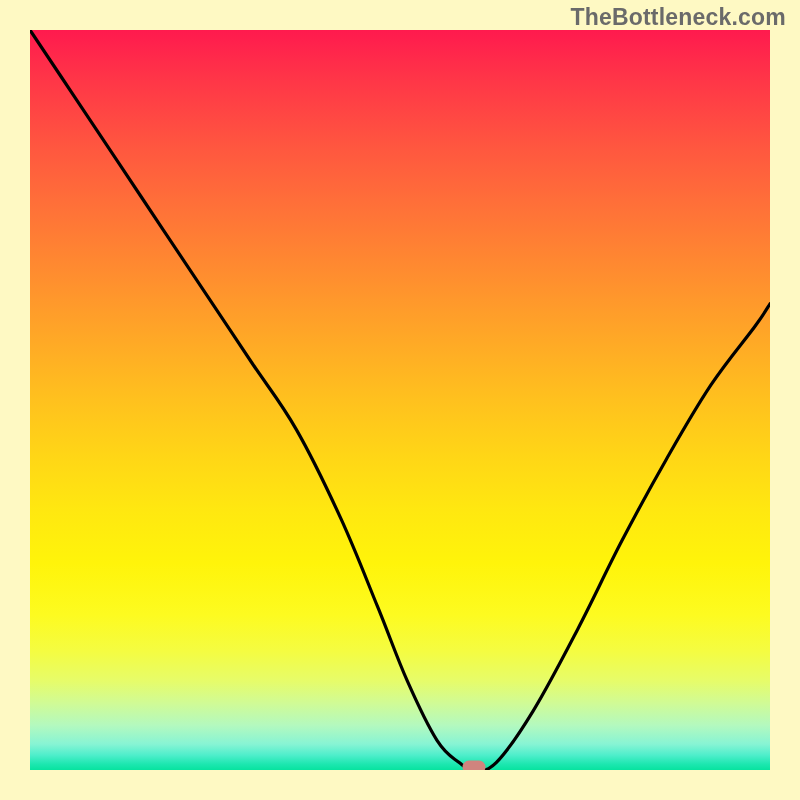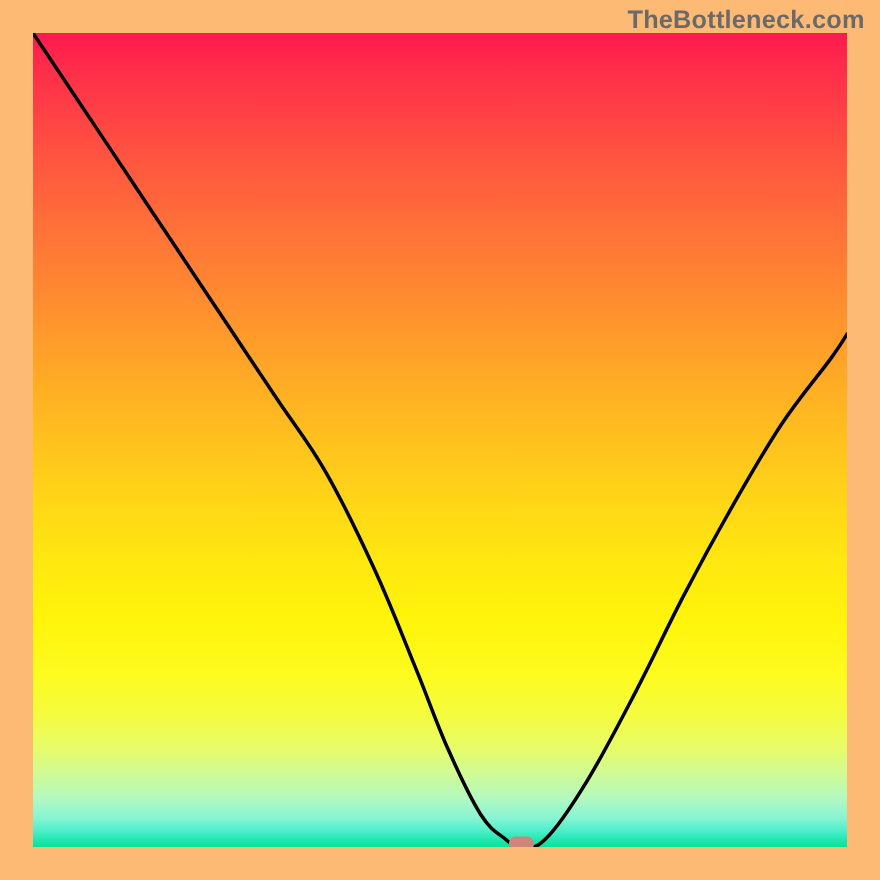--- a/index.html
+++ b/index.html
@@ -8,21 +8,21 @@
     width: 800px;
     height: 800px;
     background: #000;
     font-family: Arial, Helvetica, sans-serif;
     overflow: hidden;
   }
   .stage {
     position: relative;
     width: 800px;
     height: 800px;
-    background: #fdba74;
+    background: #fef9c3;
   }
   .watermark {
     position: absolute;
     top: 4px;
     right: 14px;
     color: #6a6a6a;
     font-size: 23px;
     font-weight: 600;
     letter-spacing: 0.2px;
     z-index: 10;

